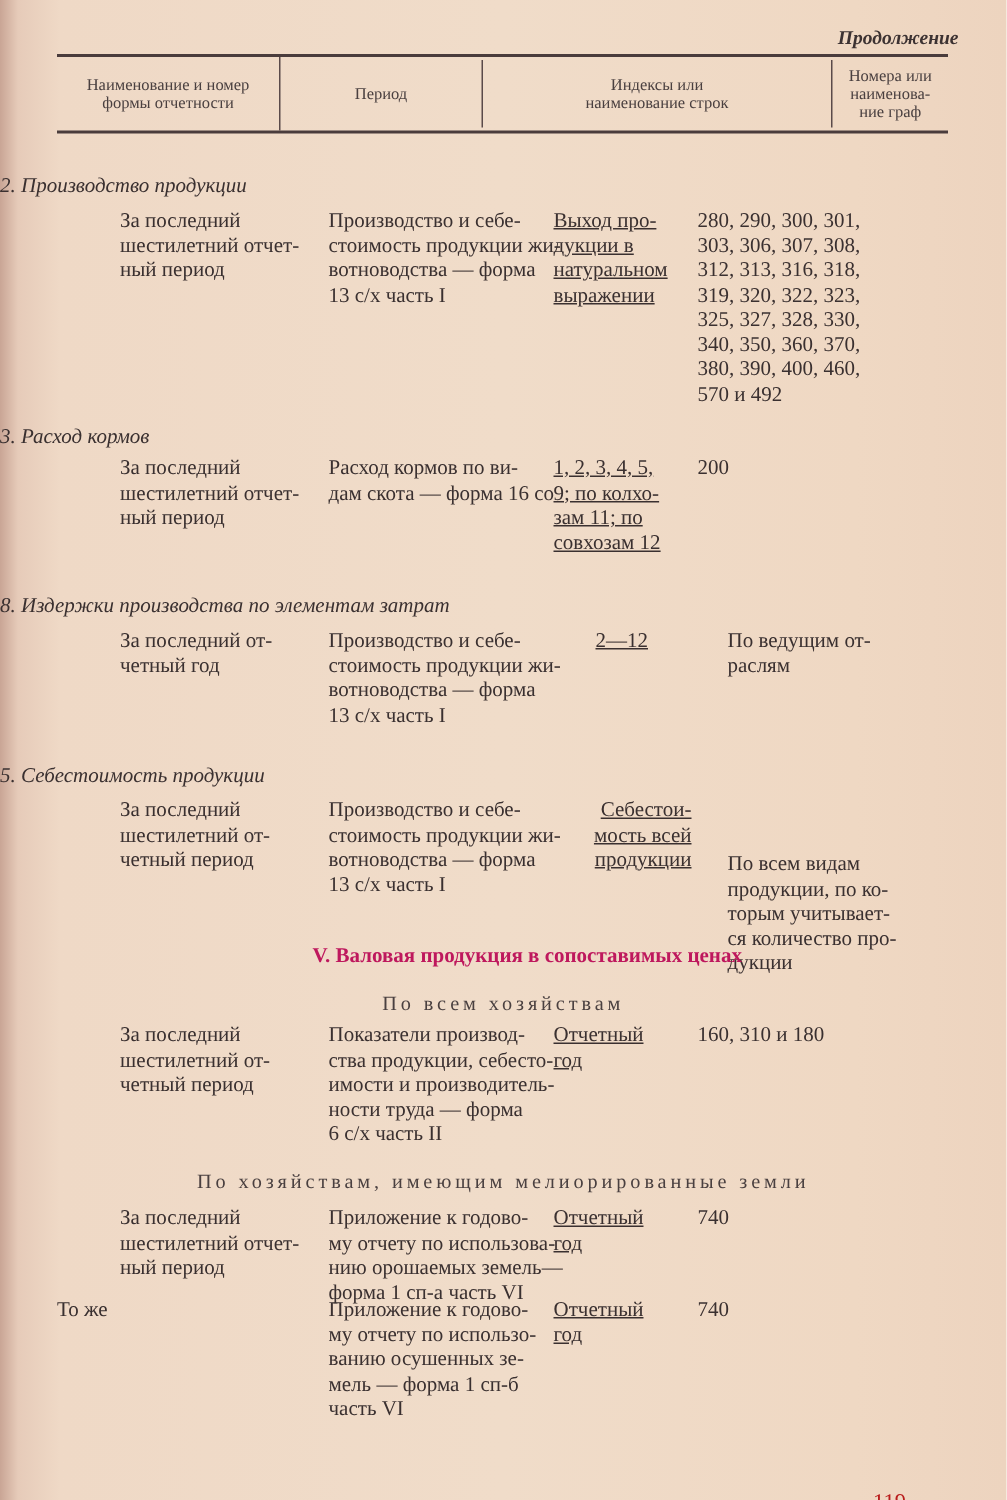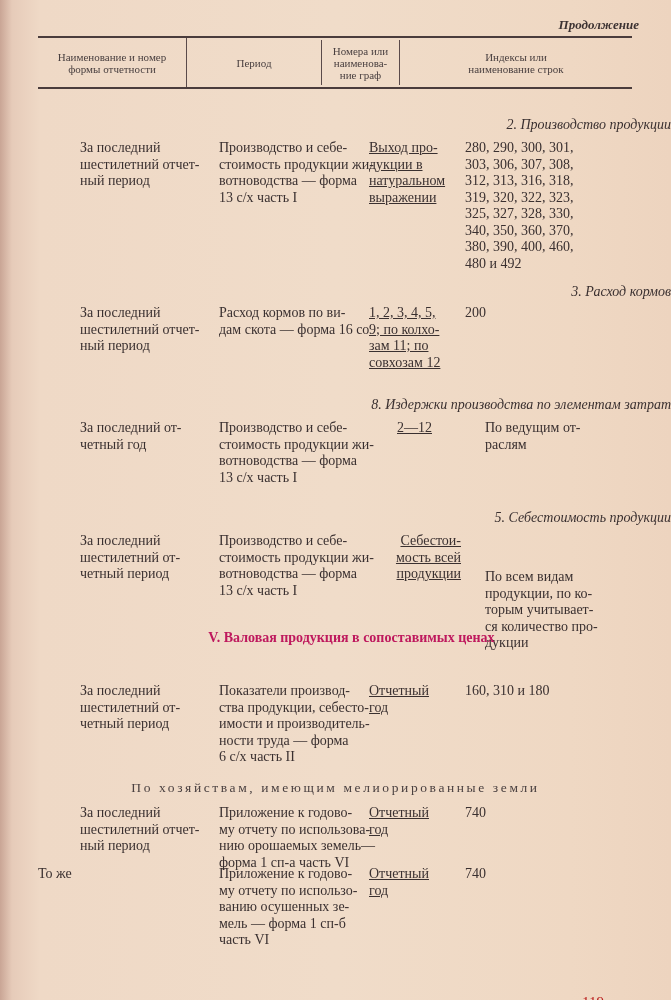--- a/index.html
+++ b/index.html
@@ -21,21 +21,21 @@
       display: flex; font-size: 11px; color: #4a4040; text-align: center;
     }
     .th { display: flex; align-items: center; justify-content: center; line-height: 12px; }
     .th + .th { border-left: 1.5px solid #5a4a4a; }
     .th.c1 { width: 134px; }
     .th.c2 { width: 148px; margin: 2px 0; }
     .th.c3 { width: 77px; margin: 2px 0; }
     .th.c4 { flex: 1; margin: 2px 0; }
 
     .section-title {
-      position: absolute; left: 0; width: 671px; text-align: right;
+      position: absolute; left: 0; width: 671px; text-align: left;
       font-style: italic; font-size: 14px; color: #3a3030;
     }
     .heading-bold {
       position: absolute; left: 16px; width: 671px; text-align: center;
       font-weight: bold; font-size: 14px; color: #be185d;
     }
     .spaced {
       position: absolute; left: 0; width: 671px; text-align: center;
       font-size: 13.5px; letter-spacing: 2.6px; color: #4a4040;
     }
@@ -55,25 +55,25 @@
 <body>
 
 <div class="page">
 
   <div class="continuation">Продолжение</div>
 
   <div class="table-header">
     <div class="th c2" style="white-space:pre;">Наименование и номер
 формы отчетности</div>
     <div class="th c1">Период</div>
+    <div class="th c4" style="white-space:pre;">Индексы или
+наименование строк</div>
     <div class="th c3" style="white-space:pre;">Номера или
 наименова-
 ние граф</div>
-    <div class="th c4" style="white-space:pre;">Индексы или
-наименование строк</div>
   </div>
 
   <div class="section-title" style="top:117px;">2. Производство продукции</div>
   <div class="row" style="top:140px;">
     <div class="cell c-period ind">За последний
 шестилетний отчет-
 ный период</div>
     <div class="cell c-form ind">Производство и себе-
 стоимость продукции жи-
 вотноводства — форма
@@ -82,21 +82,21 @@
 дукции в
 натуральном
 выражении</div>
     <div class="cell c-idx">280, 290, 300, 301,
 303, 306, 307, 308,
 312, 313, 316, 318,
 319, 320, 322, 323,
 325, 327, 328, 330,
 340, 350, 360, 370,
 380, 390, 400, 460,
-480 и 492</div>
+570 и 492</div>
   </div>
 
   <div class="section-title" style="top:284px;">3. Расход кормов</div>
   <div class="row" style="top:305px;">
     <div class="cell c-period ind">За последний
 шестилетний отчет-
 ный период</div>
     <div class="cell c-form ind">Расход кормов по ви-
 дам скота — форма 16 со</div>
     <div class="cell c-cols" style="text-align:left;width:92px;">1, 2, 3, 4, 5,
@@ -132,20 +132,21 @@
 мость всей
 продукции</div>
     <div class="cell c-idx" style="padding-left:20px;margin-top:36px;">По всем видам
 продукции, по ко-
 торым учитывает-
 ся количество про-
 дукции</div>
   </div>
 
   <div class="heading-bold" style="top:630px;">V. Валовая продукция в сопоставимых ценах</div>
+  <div class="spaced" style="top:661px;">По всем хозяйствам</div>
   <div class="row" style="top:683px;">
     <div class="cell c-period ind">За последний
 шестилетний от-
 четный период</div>
     <div class="cell c-form ind">Показатели производ-
 ства продукции, себесто-
 имости и производитель-
 ности труда — форма
 6 с/х часть II</div>
     <div class="cell c-cols">Отчетный

